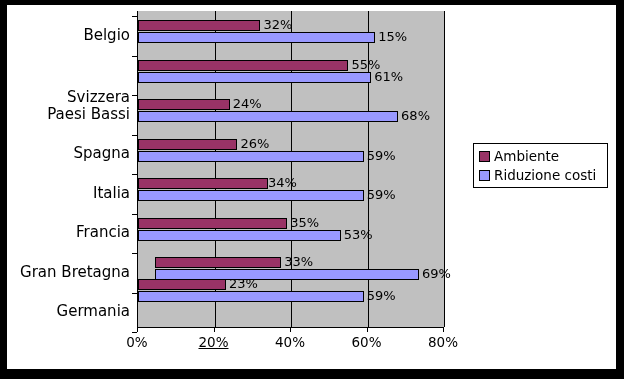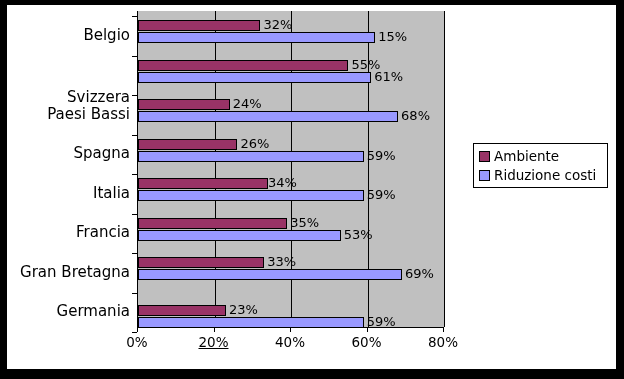--- a/index.html
+++ b/index.html
@@ -248,27 +248,27 @@
           <div class="bar-label lbl-ambiente" style="left: 130px;">34%</div>
           <div class="bar-row bar-riduzione" style="width: 225.675px; background: rgb(153, 153, 255);"></div>
           <div class="bar-label lbl-riduzione" style="left: 228.675px;">59%</div>
         </div>
         <div class="cat-band" style="top: 197.5px;">
           <div class="bar-row bar-ambiente" style="width: 149.175px; background: rgb(153, 51, 102);"></div>
           <div class="bar-label lbl-ambiente" style="left: 152.175px;">35%</div>
           <div class="bar-row bar-riduzione" style="width: 202.725px; background: rgb(153, 153, 255);"></div>
           <div class="bar-label lbl-riduzione" style="left: 205.725px;">53%</div>
         </div>
-        <div class="cat-band" style="top: 237px;">
+        <div class="cat-band" style="top: 237px; margin-left: 17px;">
           <div class="bar-row bar-ambiente" style="width: 126.225px; background: rgb(153, 51, 102);"></div>
           <div class="bar-label lbl-ambiente" style="left: 129.225px;">33%</div>
           <div class="bar-row bar-riduzione" style="width: 263.925px; background: rgb(153, 153, 255);"></div>
           <div class="bar-label lbl-riduzione" style="left: 266.925px;">69%</div>
         </div>
-        <div class="cat-band" style="top: 285px;">
+        <div class="cat-band" style="top: 259px;">
           <div class="bar-row bar-ambiente" style="width: 87.975px; background: rgb(153, 51, 102);"></div>
           <div class="bar-label lbl-ambiente" style="left: 90.975px;">23%</div>
           <div class="bar-row bar-riduzione" style="width: 225.675px; background: rgb(153, 153, 255);"></div>
           <div class="bar-label lbl-riduzione" style="left: 228.675px;">59%</div>
         </div>
       </div>
 
     <div id="x-axis-ticks">
         <div class="x-tick" style="left: 0px;"></div>
         <div class="x-tick" style="left: 76.5px;"></div>

